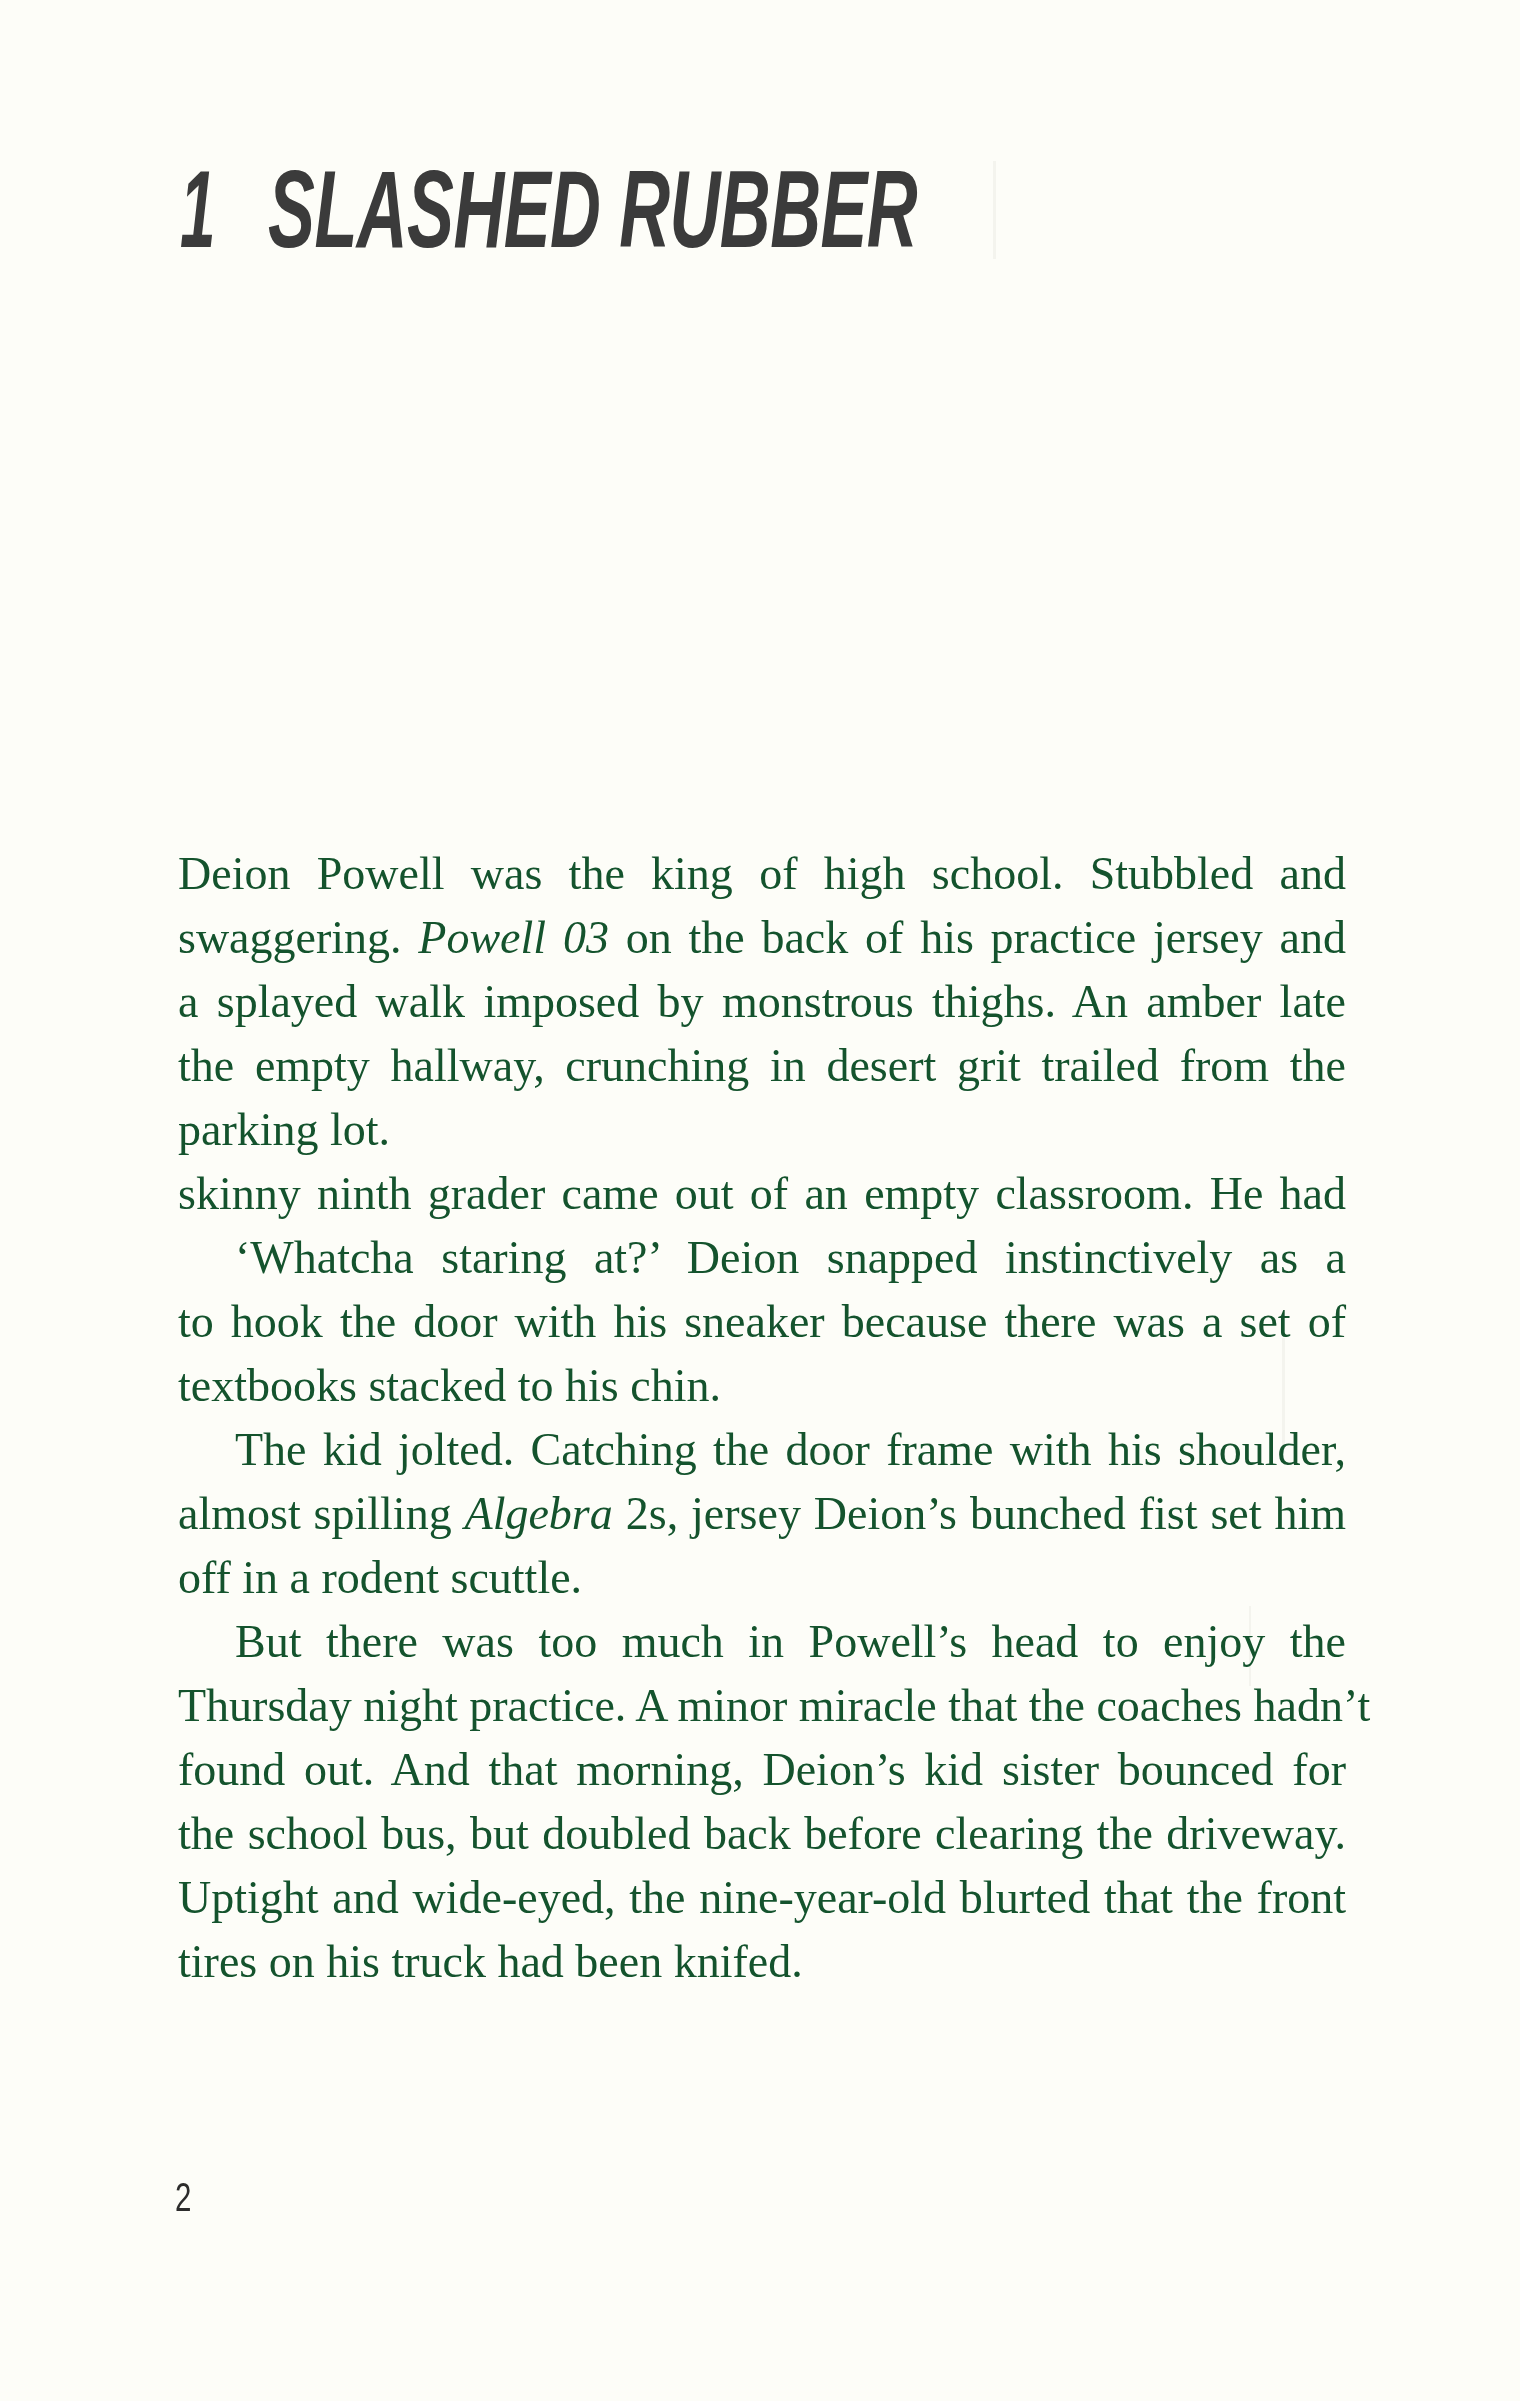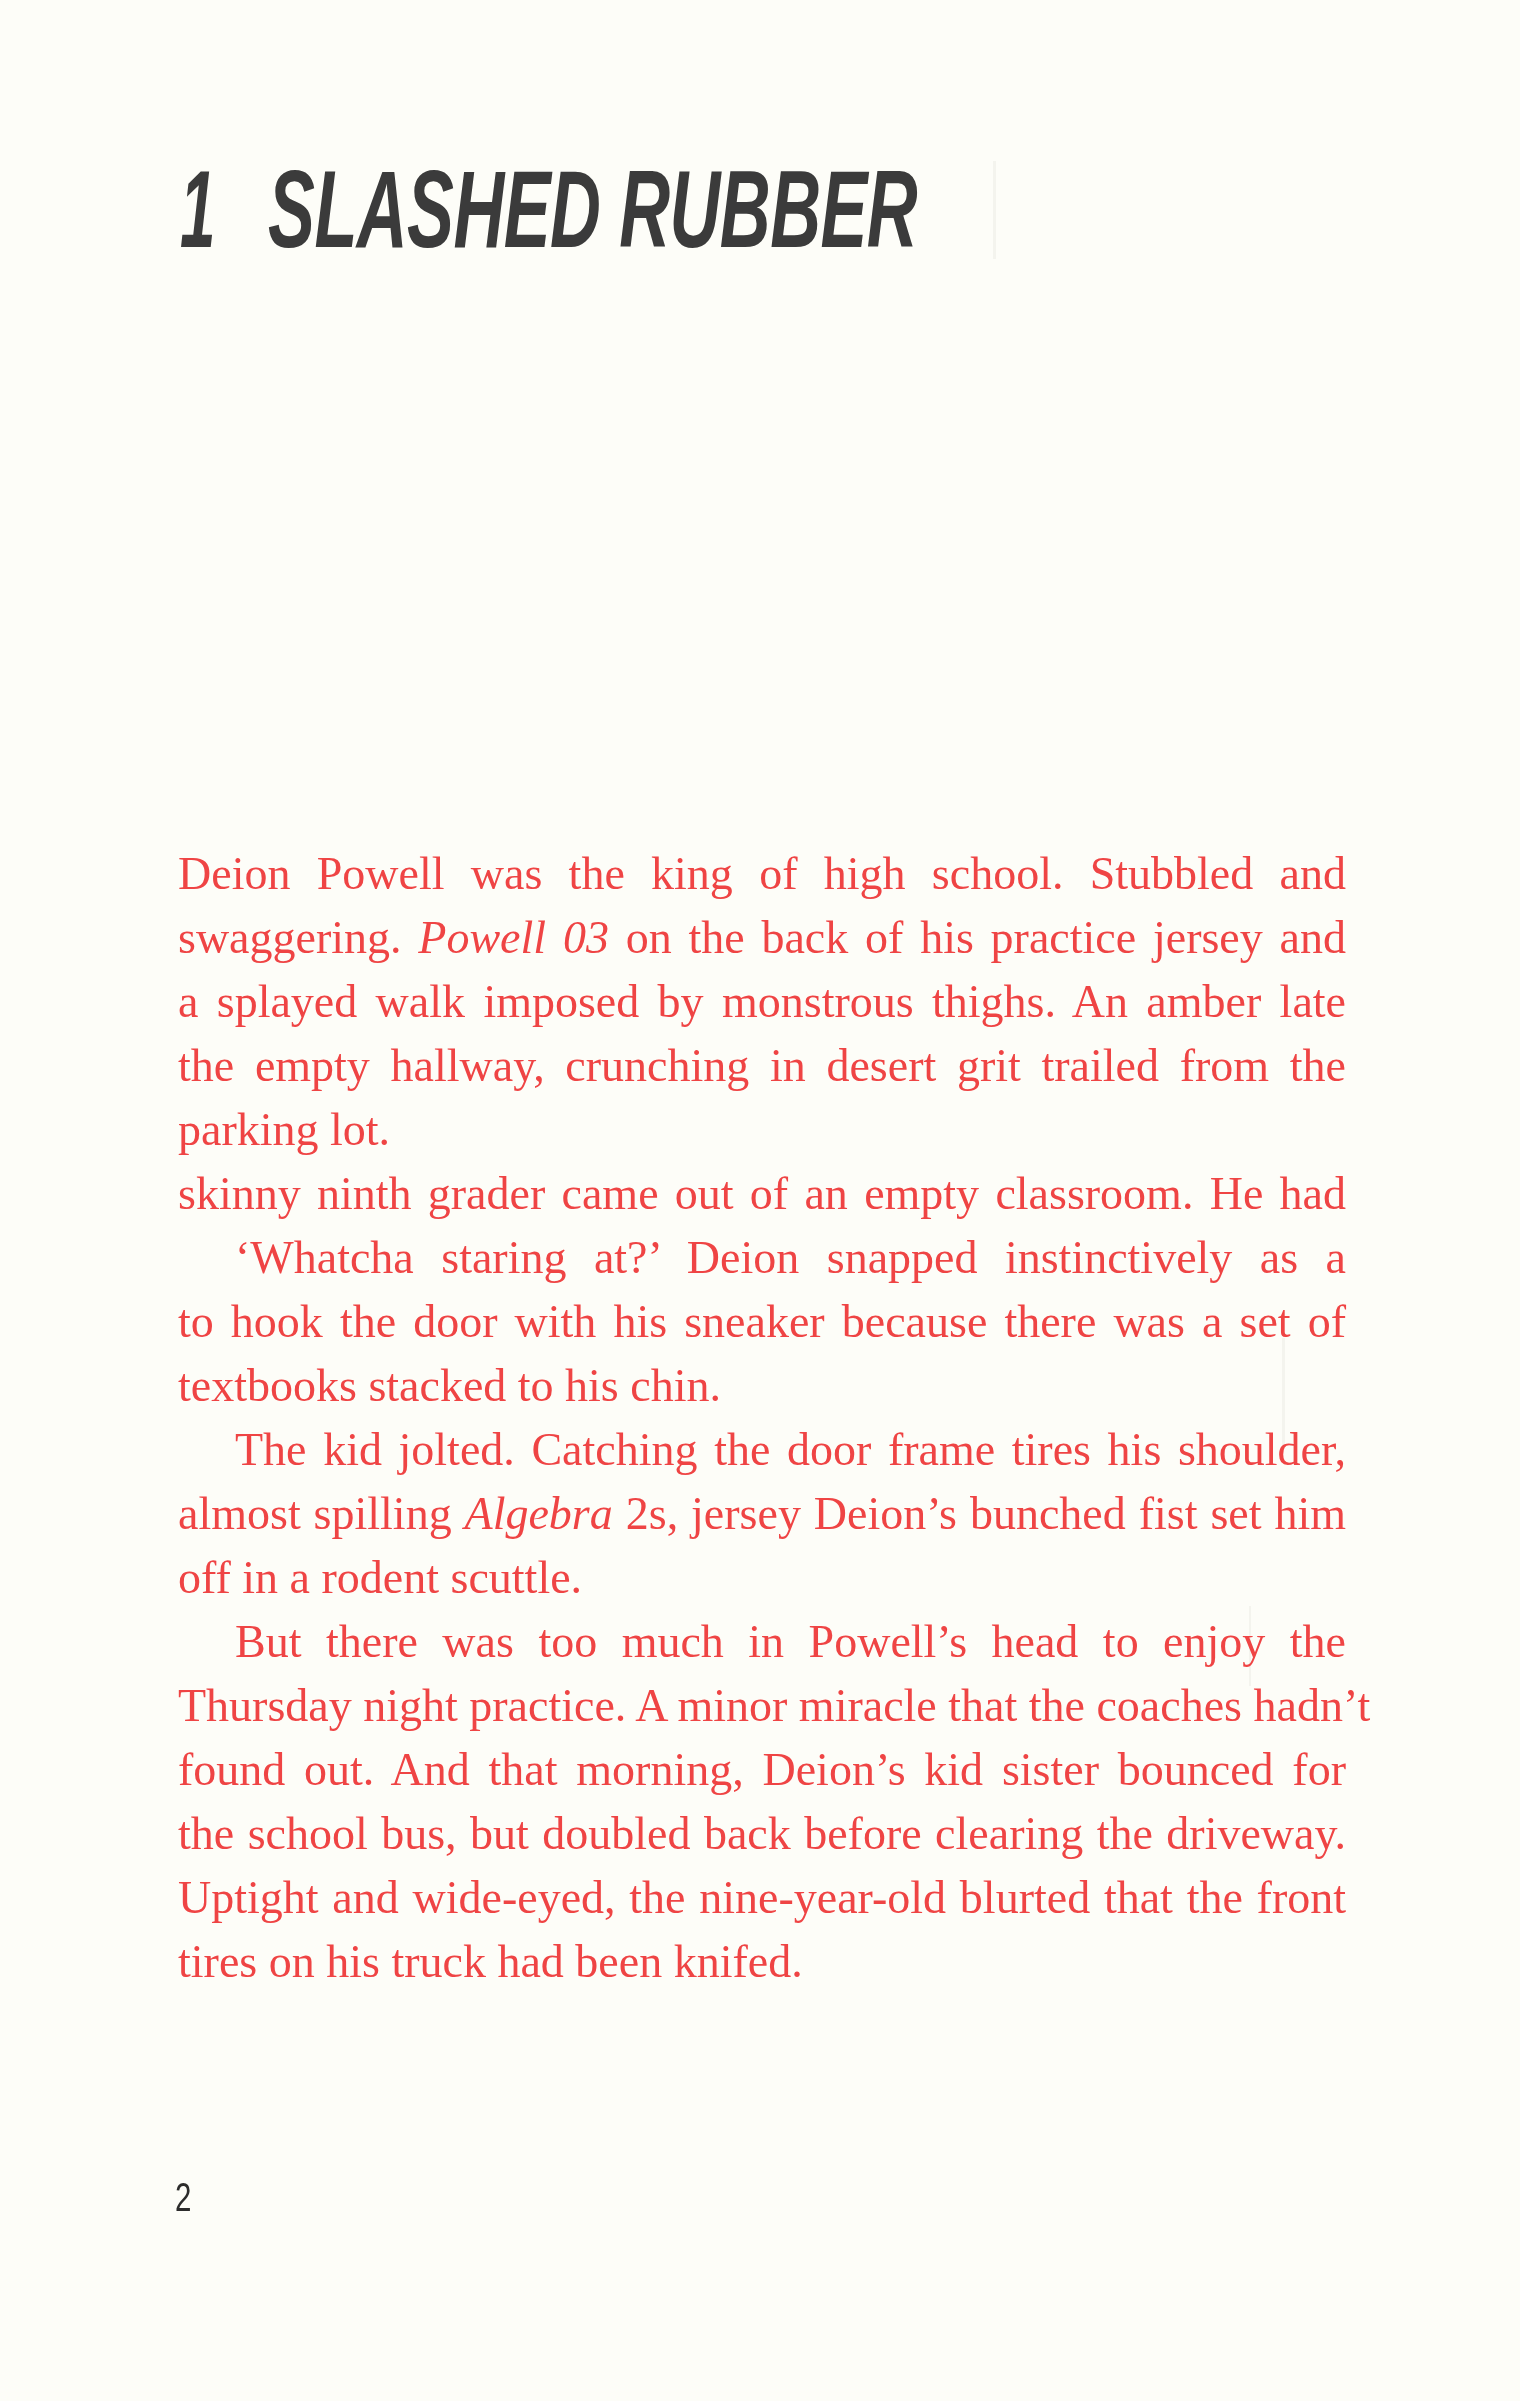--- a/index.html
+++ b/index.html
@@ -55,21 +55,21 @@
     left: 268px;
   }
   .body-text {
     position: absolute;
     left: 178px;
     top: 842px;
     width: 1168px;
     font-family: "Liberation Serif", serif;
     font-size: 46px;
     line-height: 64px;
-    color: #ef4444;
+    color: #14532d;
   }
   .line {
     display: block;
     height: 64px;
     white-space: nowrap;
     text-align: justify;
     text-align-last: justify;
     overflow: visible;
   }
   .line.last {
@@ -119,21 +119,21 @@
     </div>
 
     <div>
       <span class="line">skinny ninth grader came out of an empty classroom. He had</span>
       <span class="line indent">‘Whatcha staring at?’ Deion snapped instinctively as a</span>
       <span class="line">to hook the door with his sneaker because there was a set of</span>
       <span class="line last">textbooks stacked to his chin.</span>
     </div>
 
     <div>
-      <span class="line indent">The kid jolted. Catching the door frame tires his shoulder,</span>
+      <span class="line indent">The kid jolted. Catching the door frame with his shoulder,</span>
       <span class="line"><span>almost spilling </span><em>Algebra</em><span> 2s, jersey Deion’s bunched fist set him</span></span>
       <span class="line last">off in a rodent scuttle.</span>
     </div>
 
     <div>
       <span class="line indent">But there was too much in Powell’s head to enjoy the</span>
       <span class="line">Thursday night practice. A minor miracle that the coaches hadn’t</span>
       <span class="line">found out. And that morning, Deion’s kid sister bounced for</span>
       <span class="line">the school bus, but doubled back before clearing the driveway.</span>
       <span class="line">Uptight and wide-eyed, the nine-year-old blurted that the front</span>

